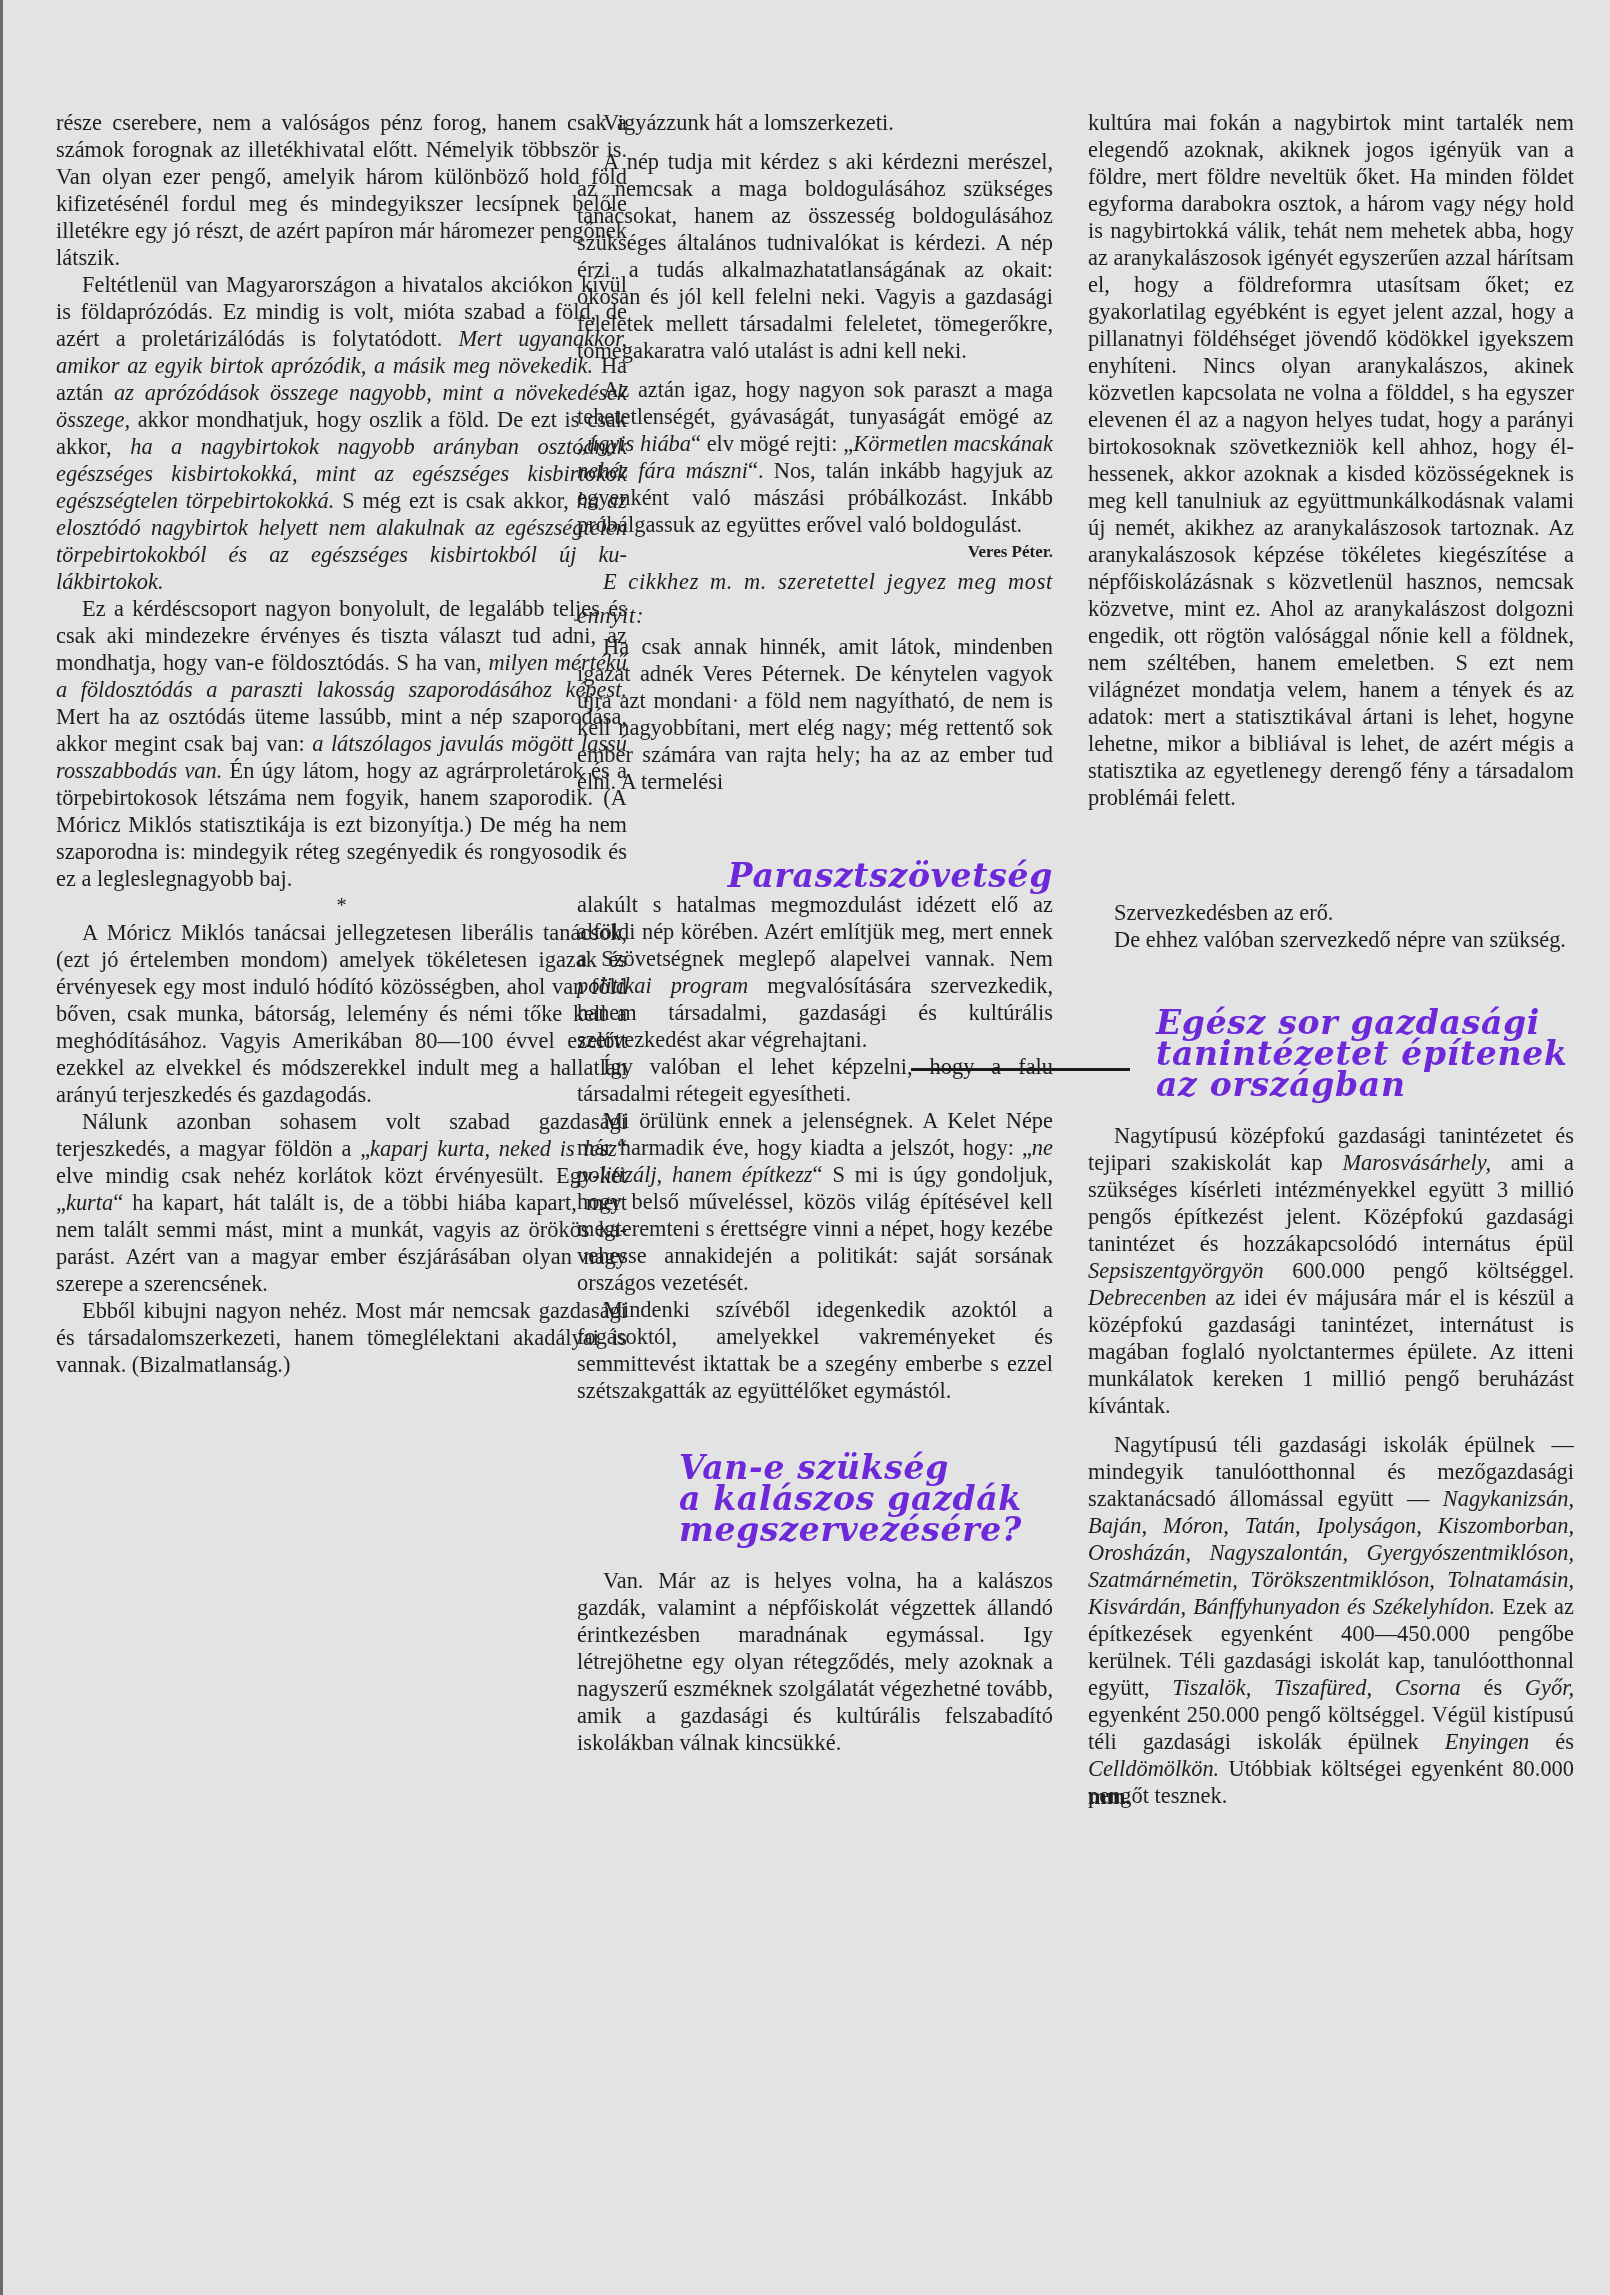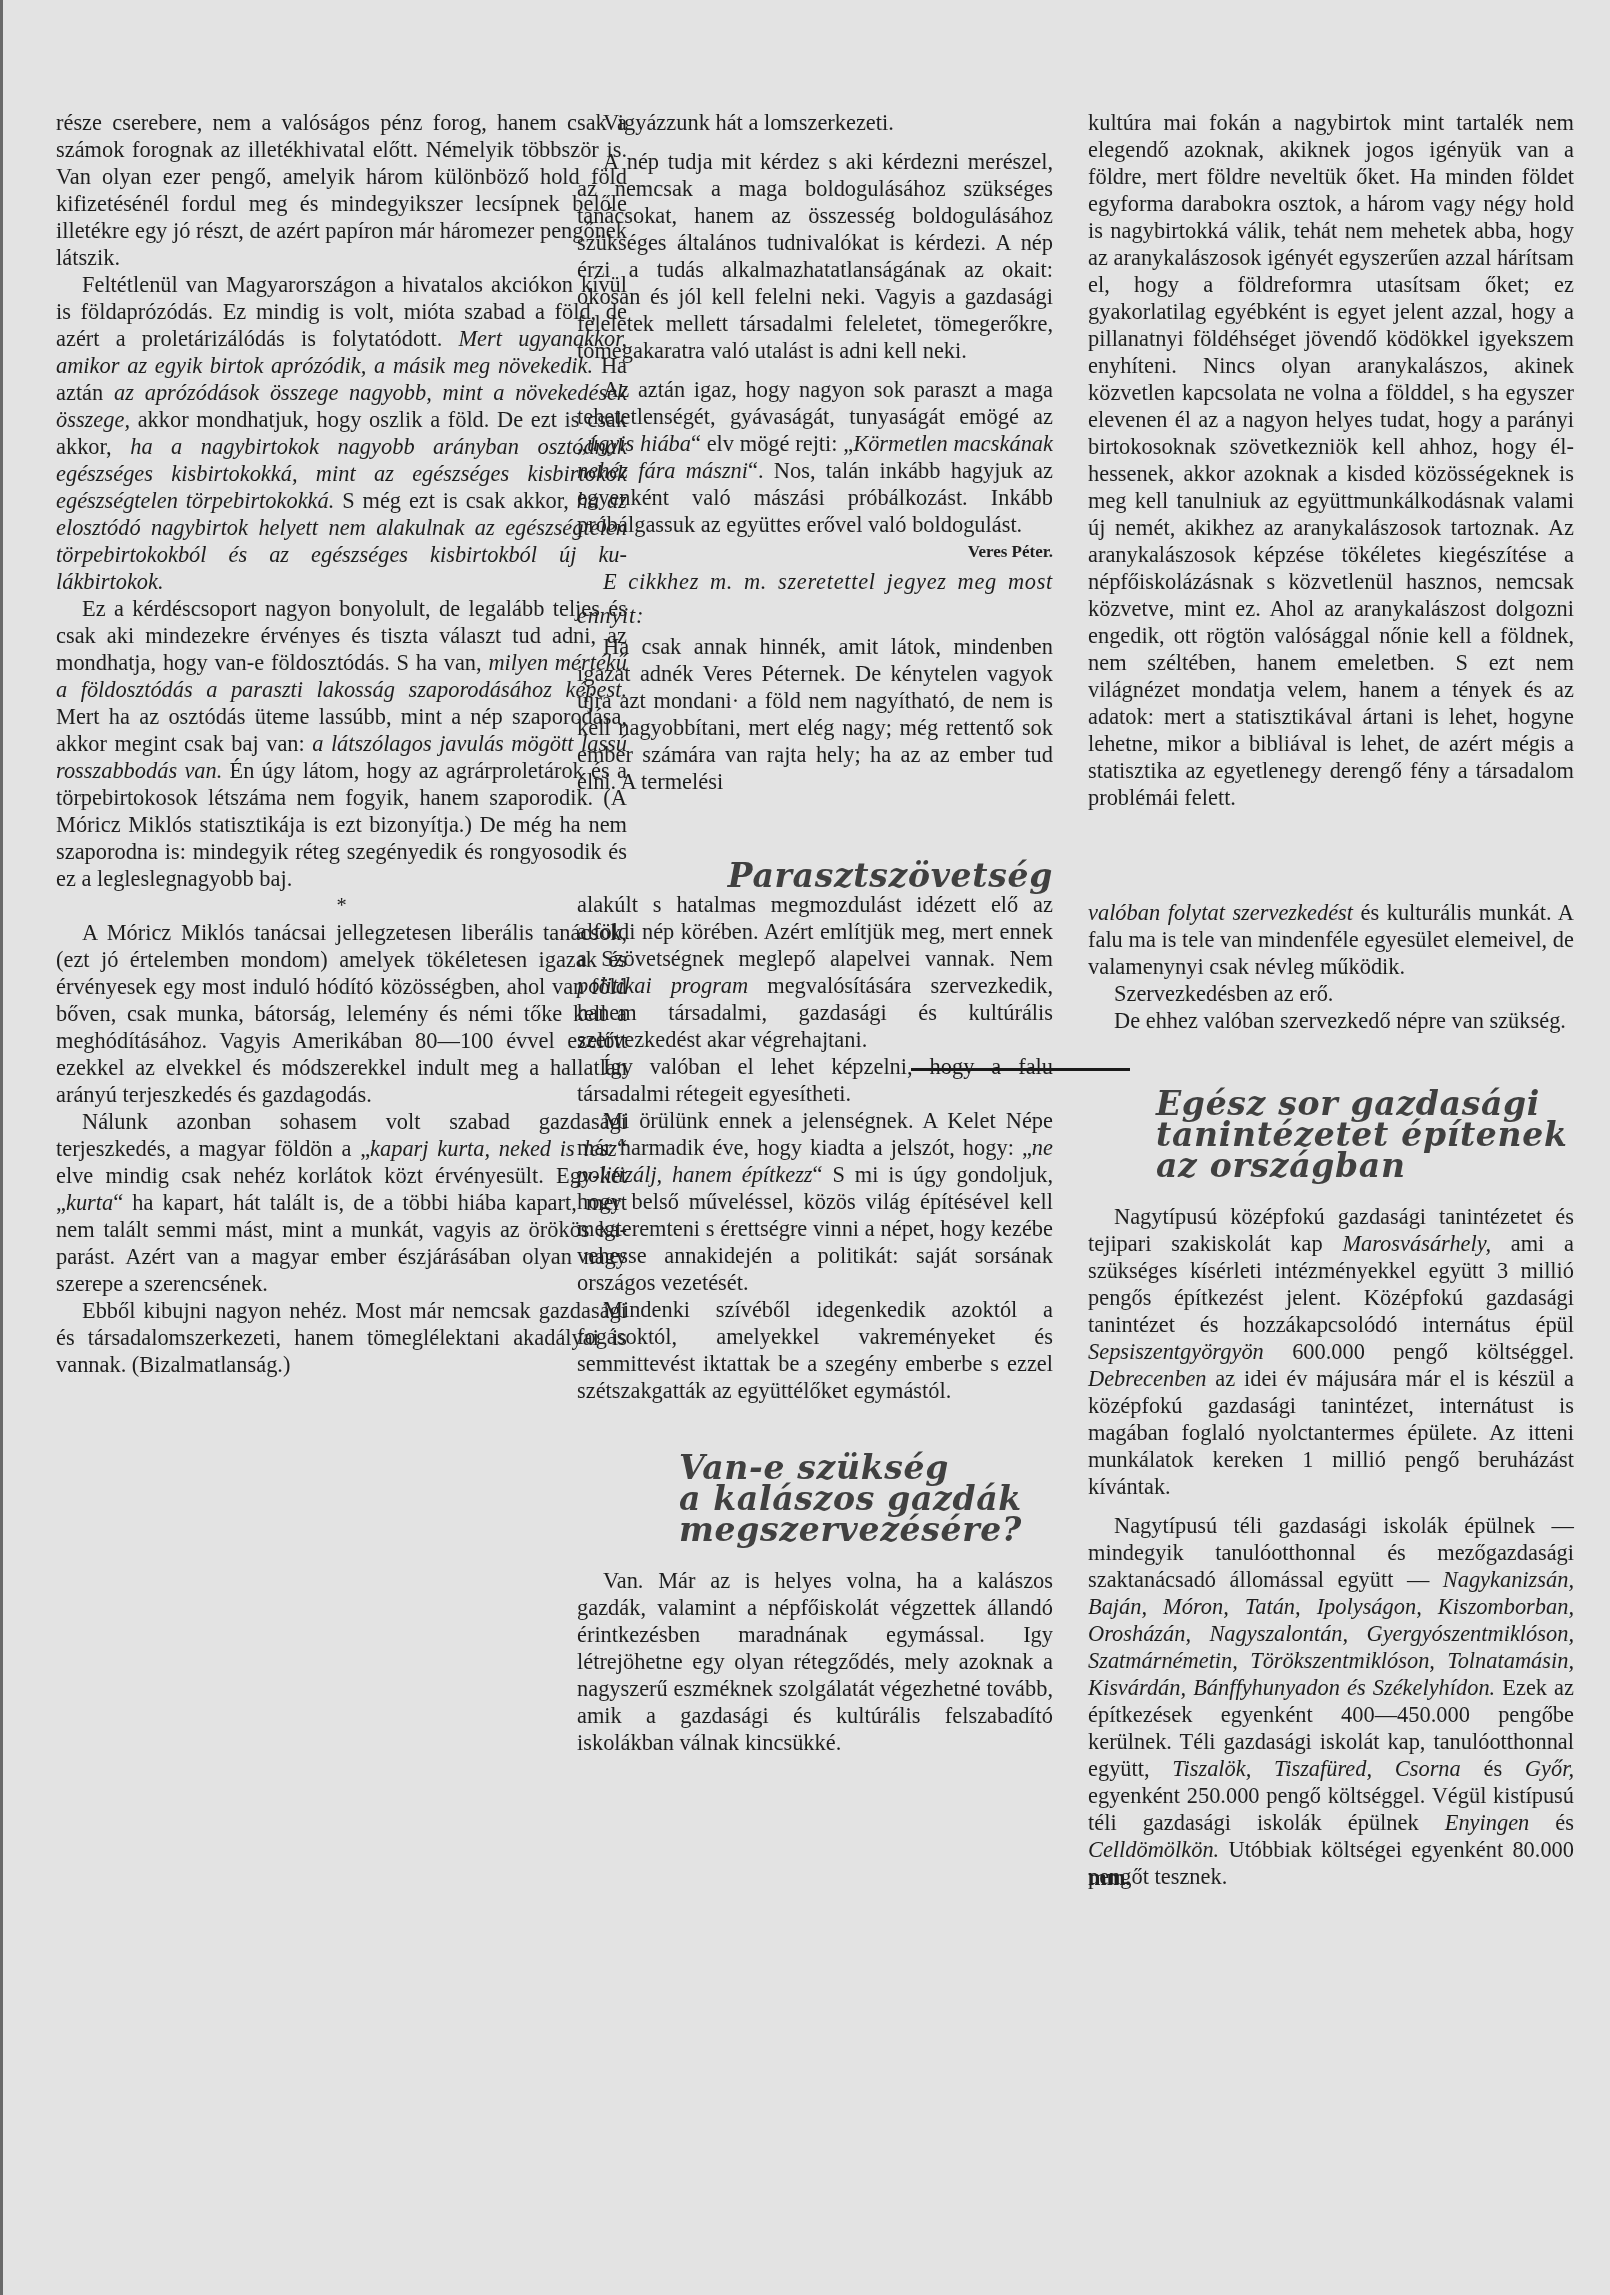--- a/index.html
+++ b/index.html
@@ -20,21 +20,21 @@
   #col3 { left:1088px; width:486px; }
   .col p { margin:0; text-indent:26px; }
   .col p.noindent { text-indent:0; }
   .col p.gap-before { margin-top:12.2px; }
   .col i { font-style:italic; }
   .signature { text-align:right; font-weight:bold; margin:26px 41px 20.4px 0; text-indent:0; font-size:17px; }
   .note { font-style:italic; text-indent:26px; line-height:34px; margin-bottom:13.6px; letter-spacing:0.7px; }
   .asterisk { text-align:center; text-indent:0 !important; margin:24.5px 0 27px; font-size:20.4px; }
   .headline {
     font-family:"DejaVu Serif","Liberation Serif",serif;
-    font-weight:900; font-style:italic; color:#404040;
+    font-weight:900; font-style:italic; color:#6d28d9;
     font-size:33px; line-height:31px; letter-spacing:0.7px;
     text-align:left; text-indent:0;
   }
   .hl-right { text-align:right; margin:27px 0 15px; }
   .hl-block { margin:41px 0 22px 102px; }
   .divider { position:absolute; height:3.4px; background:#1a1a1a; }
 </style>
 </head>
 <body>
 
@@ -82,21 +82,20 @@
       <p><span>Van. Már az is helyes volna, ha a ka­lászos gazdák, valamint a népfőiskolát végzettek állandó érintkezésben marad­nának egymással. Igy létrejöhetne egy olyan rétegződés, mely azoknak a nagy­szerű eszméknek szolgálatát végezhetné tovább, amik a gazdasági és kultúrális felszabadító iskolákban válnak kin­csükké.</span></p>
     </div>
 </div>
 
 <div class="col" id="col3">
   <div>
       <p class="noindent"><span>kultúra mai fokán a nagybirtok mint tartalék nem elegendő azoknak, akiknek jogos igényük van a földre, mert földre neveltük őket. Ha minden földet egy­forma darabokra osztok, a három vagy négy hold is nagybirtokká válik, tehát nem mehetek abba, hogy az aranykalá­szosok igényét egyszerűen azzal hárít­sam el, hogy a földreformra utasítsam őket; ez gyakorlatilag egyébként is egyet jelent azzal, hogy a pillanatnyi földéhsé­get jövendő ködökkel igyekszem enyhí­teni. Nincs olyan aranykalászos, akinek közvetlen kapcsolata ne volna a földdel, s ha egyszer elevenen él az a nagyon helyes tudat, hogy a parányi birtokosok­nak szövetkezniök kell ahhoz, hogy él­hessenek, akkor azoknak a kisded közös­ségeknek is meg kell tanulniuk az együttmunkálkodásnak valami új nemét, akikhez az aranykalászosok tartoznak. Az aranykalászosok képzése tökéletes kiegészítése a népfőiskolázásnak s köz­vetlenül hasznos, nemcsak közvetve, mint ez. Ahol az aranykalászost dolgozni en­gedik, ott rögtön valósággal nőnie kell a földnek, nem széltében, hanem emelet­ben. S ezt nem világnézet mondatja ve­lem, hanem a tények és az adatok: mert a statisztikával ártani is lehet, hogyne lehetne, mikor a bibliával is lehet, de azért mégis a statisztika az egyetlenegy derengő fény a társadalom problémái felett.</span></p>
     </div>
   <div style="height:88px"></div>
   <div>
-      <p class="noindent"><i>valóban folytat szervezkedést</i><span> és kulturá­lis munkát. A falu ma is tele van min­denféle egyesület elemeivel, de valameny­nyi csak névleg működik.</span></p>
       <p><span>Szervezkedésben az erő.</span></p>
       <p><span>De ehhez valóban szervezkedő népre van szükség.</span></p>
     </div>
   <div class="headline hl-block" style="margin-left:68px;margin-top:54px;">
     <div>Egész sor gazdasági</div>
     <div>tanintézetet építenek</div>
     <div>az országban</div>
   </div>
   <div>
       <p><span>Nagytípusú középfokú gazdasági tan­intézetet és tejipari szakiskolát kap </span><i>Ma­rosvásárhely,</i><span> ami a szükséges kísérleti intézményekkel együtt 3 millió pengős építkezést jelent. Középfokú gazdasági tanintézet és hozzákapcsolódó internátus épül </span><i>Sepsiszentgyörgyön</i><span> 600.000 pengő költséggel. </span><i>Debrecenben</i><span> az idei év máju­sára már el is készül a középfokú gaz­dasági tanintézet, internátust is magában foglaló nyolctantermes épülete. Az itteni munkálatok kereken 1 millió pengő be­ruházást kívántak.</span></p>

